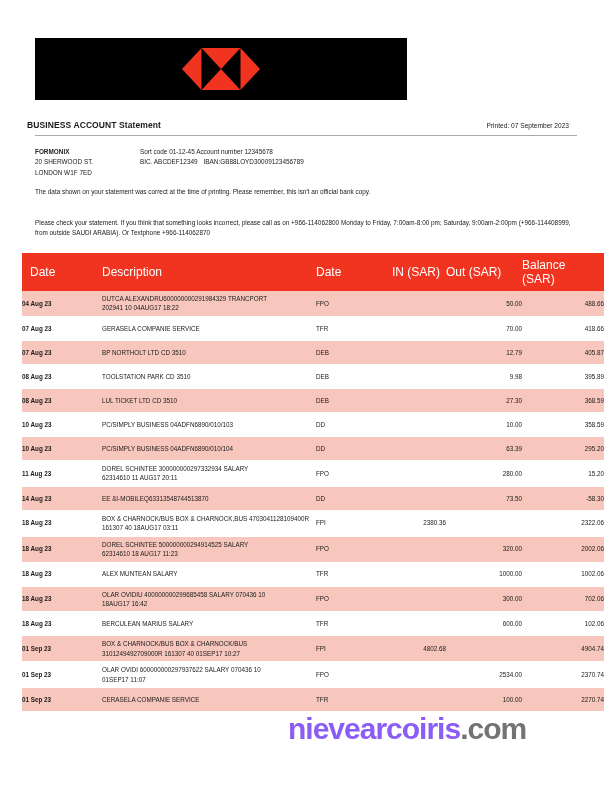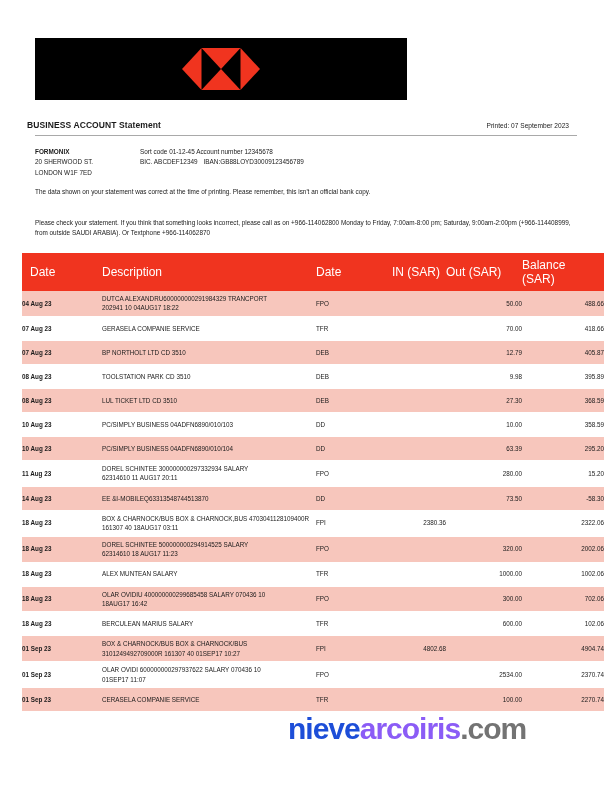--- a/index.html
+++ b/index.html
@@ -159,21 +159,21 @@
   .watermark {
     position: absolute;
     left: 288px;
     top: 712px;
     font-size: 30px;
     font-weight: bold;
     font-family: "Liberation Sans", sans-serif;
     letter-spacing: -1px;
     white-space: nowrap;
   }
-  .watermark .w1 { color: #1d4ed8; }
+  .watermark .w1 { color: #8b5cf6; }
   .watermark .w2 { color: #8b5cf6; }
   .watermark .w3 { color: #737373; }
 </style>
 </head>
 <body>
 
 <div class="page">
 
   <div class="logo-banner">
     <svg class="logo-mark" viewBox="0 0 78 42">

